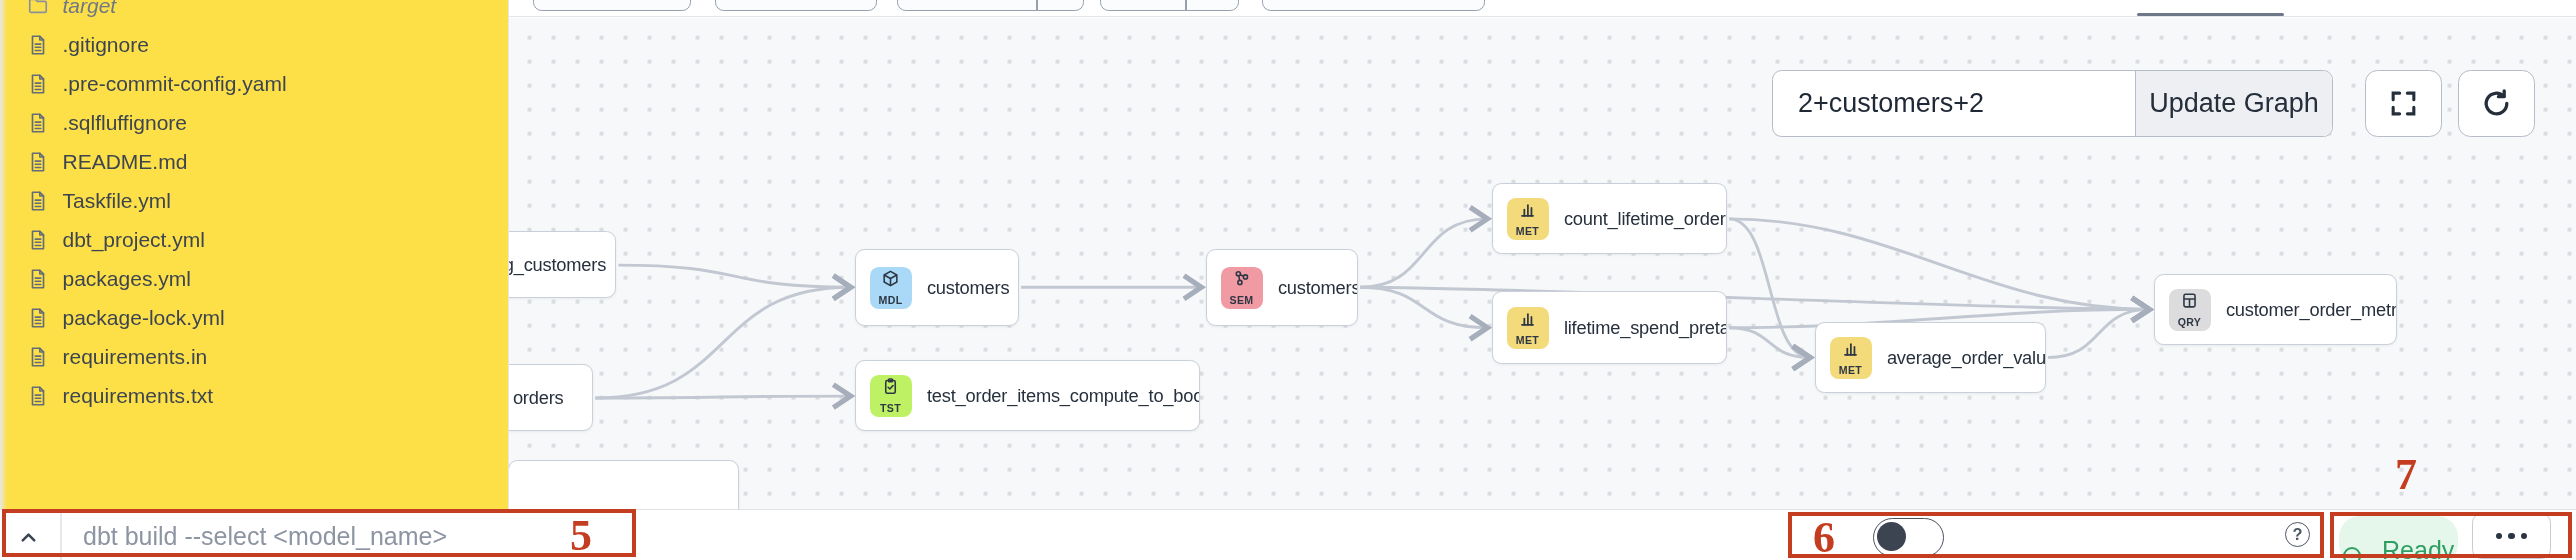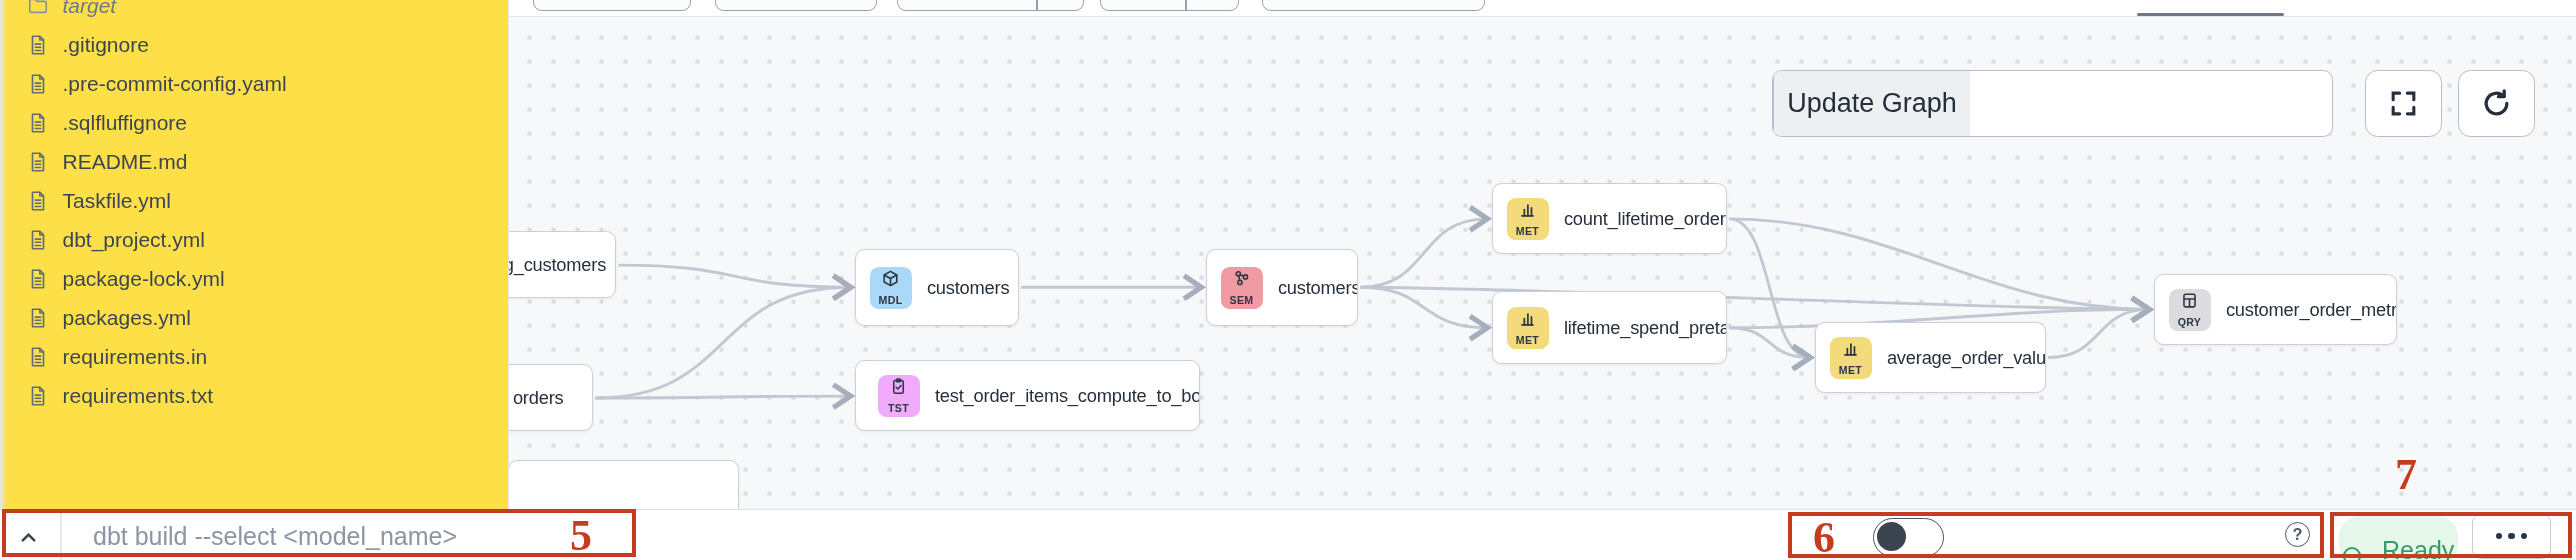--- a/index.html
+++ b/index.html
@@ -51,21 +51,21 @@
     font-size:27px;font-weight:500;color:#252e3b;cursor:pointer;}
   .icon-btn{position:absolute;top:70px;width:77px;height:67px;background:#fff;border:1.9px solid #b6bcc8;
     border-radius:12.5px;box-sizing:border-box;display:flex;align-items:center;justify-content:center;z-index:2;cursor:pointer;}
 
   
   .bottombar{position:absolute;left:0;right:0;top:509px;height:52px;background:#fff;
     border-top:1.9px solid #dfe2e6;box-sizing:content-box;z-index:5;}
   .collapse-btn{position:absolute;left:11.6px;top:14.5px;width:33px;height:25px;display:flex;
     align-items:center;justify-content:center;cursor:pointer;}
   .bb-divider{position:absolute;left:60px;top:0;bottom:0;width:1.9px;background:#e6e8ec;}
-  .cmd-input{position:absolute;left:91px;top:3.9px;width:501px;height:44px;border:none;outline:none;
+  .cmd-input{position:absolute;left:81px;top:3.9px;width:501px;height:44px;border:none;outline:none;
     background:transparent;font-family:"Liberation Sans",sans-serif;font-size:25px;color:#3d4550;}
   .cmd-input::placeholder{color:#8d95a2;opacity:1;}
   .toggle{position:absolute;left:1873px;top:7.7px;width:71px;height:39px;border:1.9px solid #49525f;
     border-radius:20px;background:#fff;box-sizing:border-box;cursor:pointer;}
   .toggle-knob{position:absolute;left:2.9px;top:2.9px;width:29px;height:29px;border-radius:50%;background:#3c4452;}
   .defer-label{position:absolute;left:1971px;top:11.6px;font-size:27px;font-weight:600;color:#1d2634;white-space:nowrap;}
   .help-icon{position:absolute;left:2285px;top:11.6px;width:25px;height:25px;border:1.9px solid #4e5765;
     border-radius:50%;box-sizing:border-box;display:flex;align-items:center;justify-content:center;
     font-size:16.4px;font-weight:700;color:#4e5765;}
   .ready-pill{position:absolute;left:2339px;top:5.8px;width:119px;height:49px;border-radius:21px;
@@ -140,21 +140,21 @@
             <svg width="19" height="19" viewBox="0 0 24 24" fill="none" stroke="#2e3744" stroke-width="2" stroke-linejoin="round">
               <path d="M12 3 L20 7.5 V16.5 L12 21 L4 16.5 V7.5 Z"></path>
               <path d="M4 7.5 L12 12 L20 7.5"></path>
               <path d="M12 12 V21"></path>
             </svg>
             <span class="chip-badge">MDL</span>
           </span>
           <span class="node-label">customers</span>
         </div>
         <div class="node" style="left: 855px; top: 360px; width: 345px; height: 71px;">
-          <span class="node-chip" style="background: #f0abfc; margin-left: 8px;">
+          <span class="node-chip" style="background: #bef264;">
             <svg width="19" height="19" viewBox="0 0 24 24" fill="none" stroke="#2e3744" stroke-width="2" stroke-linejoin="round" stroke-linecap="round">
               <rect x="6" y="4.5" width="12" height="16" rx="2"></rect>
               <rect x="9.5" y="2.5" width="5" height="3.5" rx="1"></rect>
               <path d="M9 13 l2.2 2.2 L15.2 10.8"></path>
             </svg>
             <span class="chip-badge">TST</span>
           </span>
           <span class="node-label">test_order_items_compute_to_bools...</span>
         </div>
         <div class="node" style="left: 1206px; top: 249px; width: 152px; height: 77px;">
@@ -304,56 +304,57 @@
           <span class="file-label">dbt_project.yml</span>
         </div>
         <div class="file-row">
           <span class="file-icon">
             <svg width="22" height="22" viewBox="0 0 24 24" fill="none" stroke="#646c79" stroke-width="1.8" stroke-linejoin="round" stroke-linecap="round">
               <path d="M6 2.5 H14 L18 6.5 V21.5 H6 Z"></path>
               <path d="M14 2.5 V6.5 H18"></path>
               <path d="M9 11 H15 M9 14.5 H15 M9 18 H15"></path>
             </svg>
           </span>
+          <span class="file-label">packages.yml</span>
+        </div>
+        <div class="file-row">
+          <span class="file-icon">
+            <svg width="22" height="22" viewBox="0 0 24 24" fill="none" stroke="#646c79" stroke-width="1.8" stroke-linejoin="round" stroke-linecap="round">
+              <path d="M6 2.5 H14 L18 6.5 V21.5 H6 Z"></path>
+              <path d="M14 2.5 V6.5 H18"></path>
+              <path d="M9 11 H15 M9 14.5 H15 M9 18 H15"></path>
+            </svg>
+          </span>
           <span class="file-label">package-lock.yml</span>
         </div>
         <div class="file-row">
           <span class="file-icon">
             <svg width="22" height="22" viewBox="0 0 24 24" fill="none" stroke="#646c79" stroke-width="1.8" stroke-linejoin="round" stroke-linecap="round">
               <path d="M6 2.5 H14 L18 6.5 V21.5 H6 Z"></path>
               <path d="M14 2.5 V6.5 H18"></path>
               <path d="M9 11 H15 M9 14.5 H15 M9 18 H15"></path>
             </svg>
           </span>
-          <span class="file-label">packages.yml</span>
-        </div>
-        <div class="file-row">
-          <span class="file-icon">
-            <svg width="22" height="22" viewBox="0 0 24 24" fill="none" stroke="#646c79" stroke-width="1.8" stroke-linejoin="round" stroke-linecap="round">
-              <path d="M6 2.5 H14 L18 6.5 V21.5 H6 Z"></path>
-              <path d="M14 2.5 V6.5 H18"></path>
-              <path d="M9 11 H15 M9 14.5 H15 M9 18 H15"></path>
-            </svg>
-          </span>
           <span class="file-label">requirements.in</span>
         </div>
         <div class="file-row">
           <span class="file-icon">
             <svg width="22" height="22" viewBox="0 0 24 24" fill="none" stroke="#646c79" stroke-width="1.8" stroke-linejoin="round" stroke-linecap="round">
               <path d="M6 2.5 H14 L18 6.5 V21.5 H6 Z"></path>
               <path d="M14 2.5 V6.5 H18"></path>
               <path d="M9 11 H15 M9 14.5 H15 M9 18 H15"></path>
             </svg>
           </span>
           <span class="file-label">requirements.txt</span>
         </div>
       </div>
   </div>
 
   <div class="selector-group">
+    <input class="selector-input" value="2+customers+2" style="">
     <button class="update-graph-btn">Update Graph</button>
   </div>
   <div class="icon-btn" style="left:2365px;">
     <span style="display:flex;">
       <svg width="31" height="31" viewBox="0 0 24 24" fill="none" stroke="#252e3b" stroke-width="2.4" stroke-linecap="round">
         <path d="M4 9 V4 H9"></path>
           <path d="M15 4 H20 V9"></path>
           <path d="M20 15 V20 H15"></path>
           <path d="M9 20 H4 V15"></path>
       </svg>

